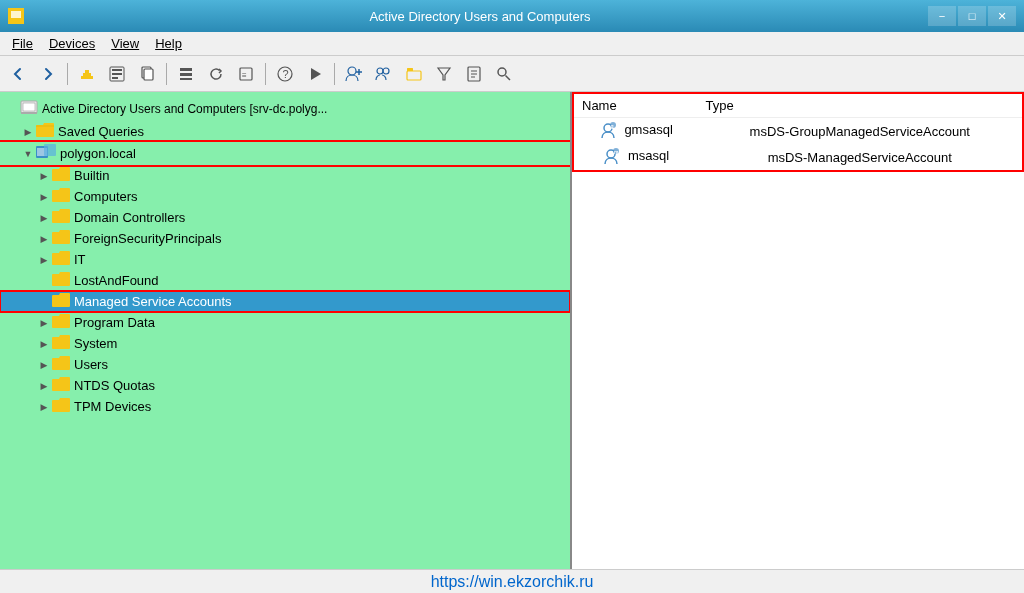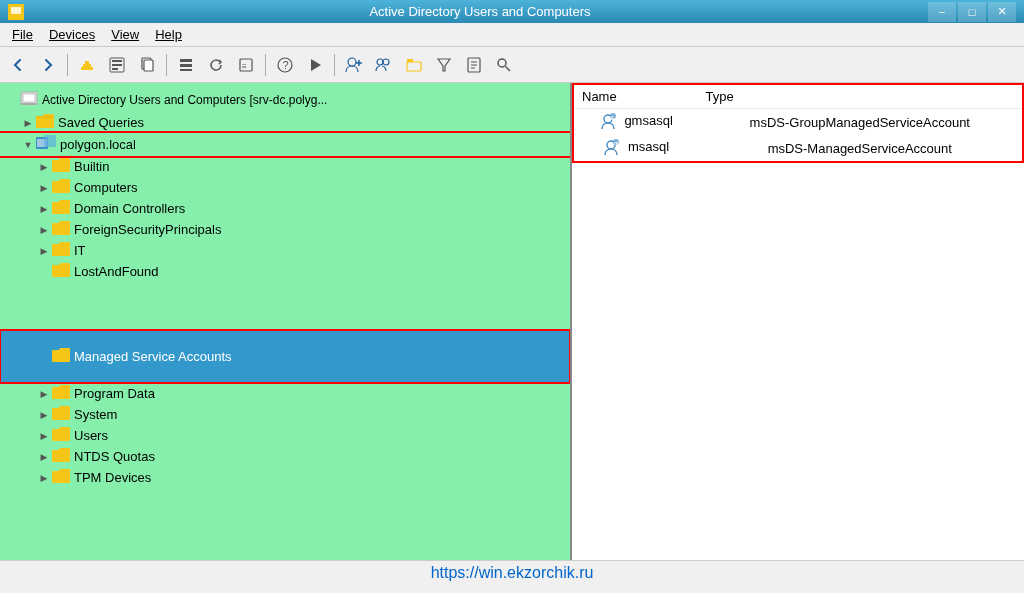--- a/index.html
+++ b/index.html
@@ -8,21 +8,21 @@
       font-size: 13px;
       background: #f0f0f0;
       width: 1024px;
       height: 593px;
       overflow: hidden;
     }
 
     
     .title-bar {
       background: linear-gradient(to bottom, #4db3d9, #2a8ab5);
-      height: 23px;
+      height: 32px;
       display: flex;
       align-items: center;
       padding: 0 8px;
       color: white;
     }
     .title-bar-icon {
       width: 16px;
       height: 16px;
       background: #f5c518;
       margin-right: 8px;
@@ -416,21 +416,21 @@
     <div class="tree-item indent-2">
       <span class="tree-expander" style="width:16px;"></span>
       <span style="margin-right:4px;">
         <svg width="18" height="14" viewBox="0 0 18 14">
             <path d="M0 3 Q0 2 1 2 L7 2 L8 0 L17 0 Q18 0 18 1 L18 13 Q18 14 17 14 L1 14 Q0 14 0 13 Z" fill="#f5c518"></path>
           </svg>
       </span>
       <span class="tree-label">LostAndFound</span>
     </div>
 
-    <div style="display:flex; align-items:center; padding: 18px 4px; padding-left:36px; cursor:pointer; background:#3399cc; outline: 2px solid red; outline-offset:-1px;margin-top:48px;">
+    <div style="display:flex; align-items:center; padding: 2px 4px; padding-left:36px; cursor:pointer; background:#3399cc; outline: 2px solid red; outline-offset:-1px;">
       <span style="width:16px;"></span>
       <span style="margin-right:4px;">
         <svg width="18" height="14" viewBox="0 0 18 14">
             <path d="M0 3 Q0 2 1 2 L7 2 L8 0 L17 0 Q18 0 18 1 L18 13 Q18 14 17 14 L1 14 Q0 14 0 13 Z" fill="#f5c518"></path>
           </svg>
       </span>
       <span class="tree-label" style="color:white;">Managed Service Accounts</span>
     </div>
 
     <div class="tree-item indent-2">

